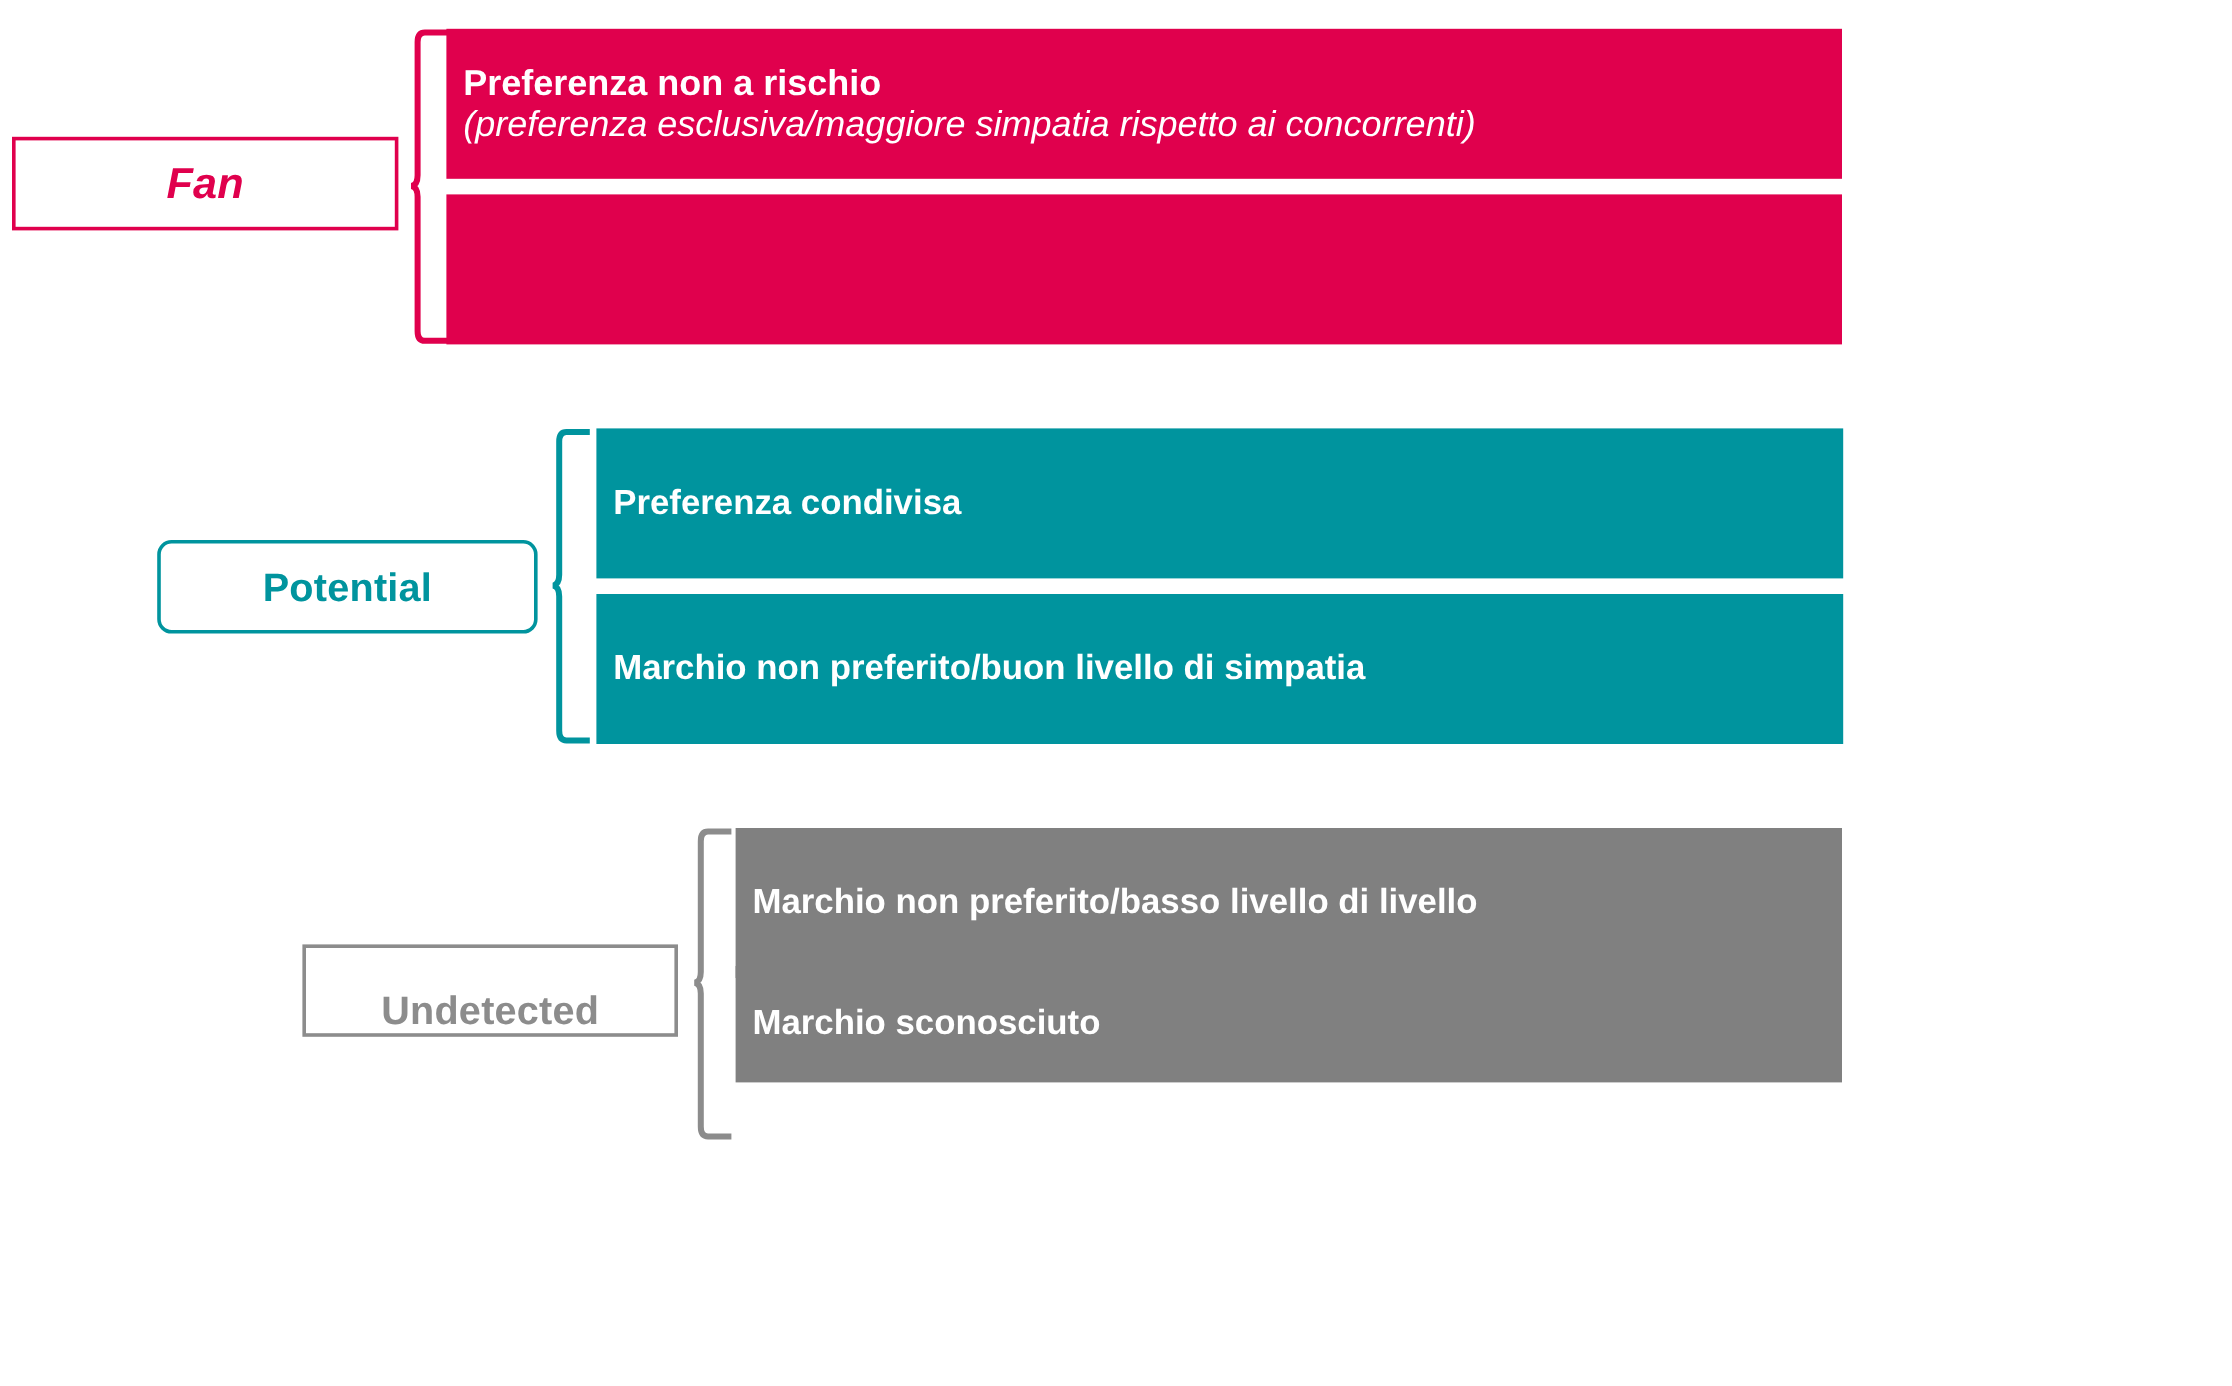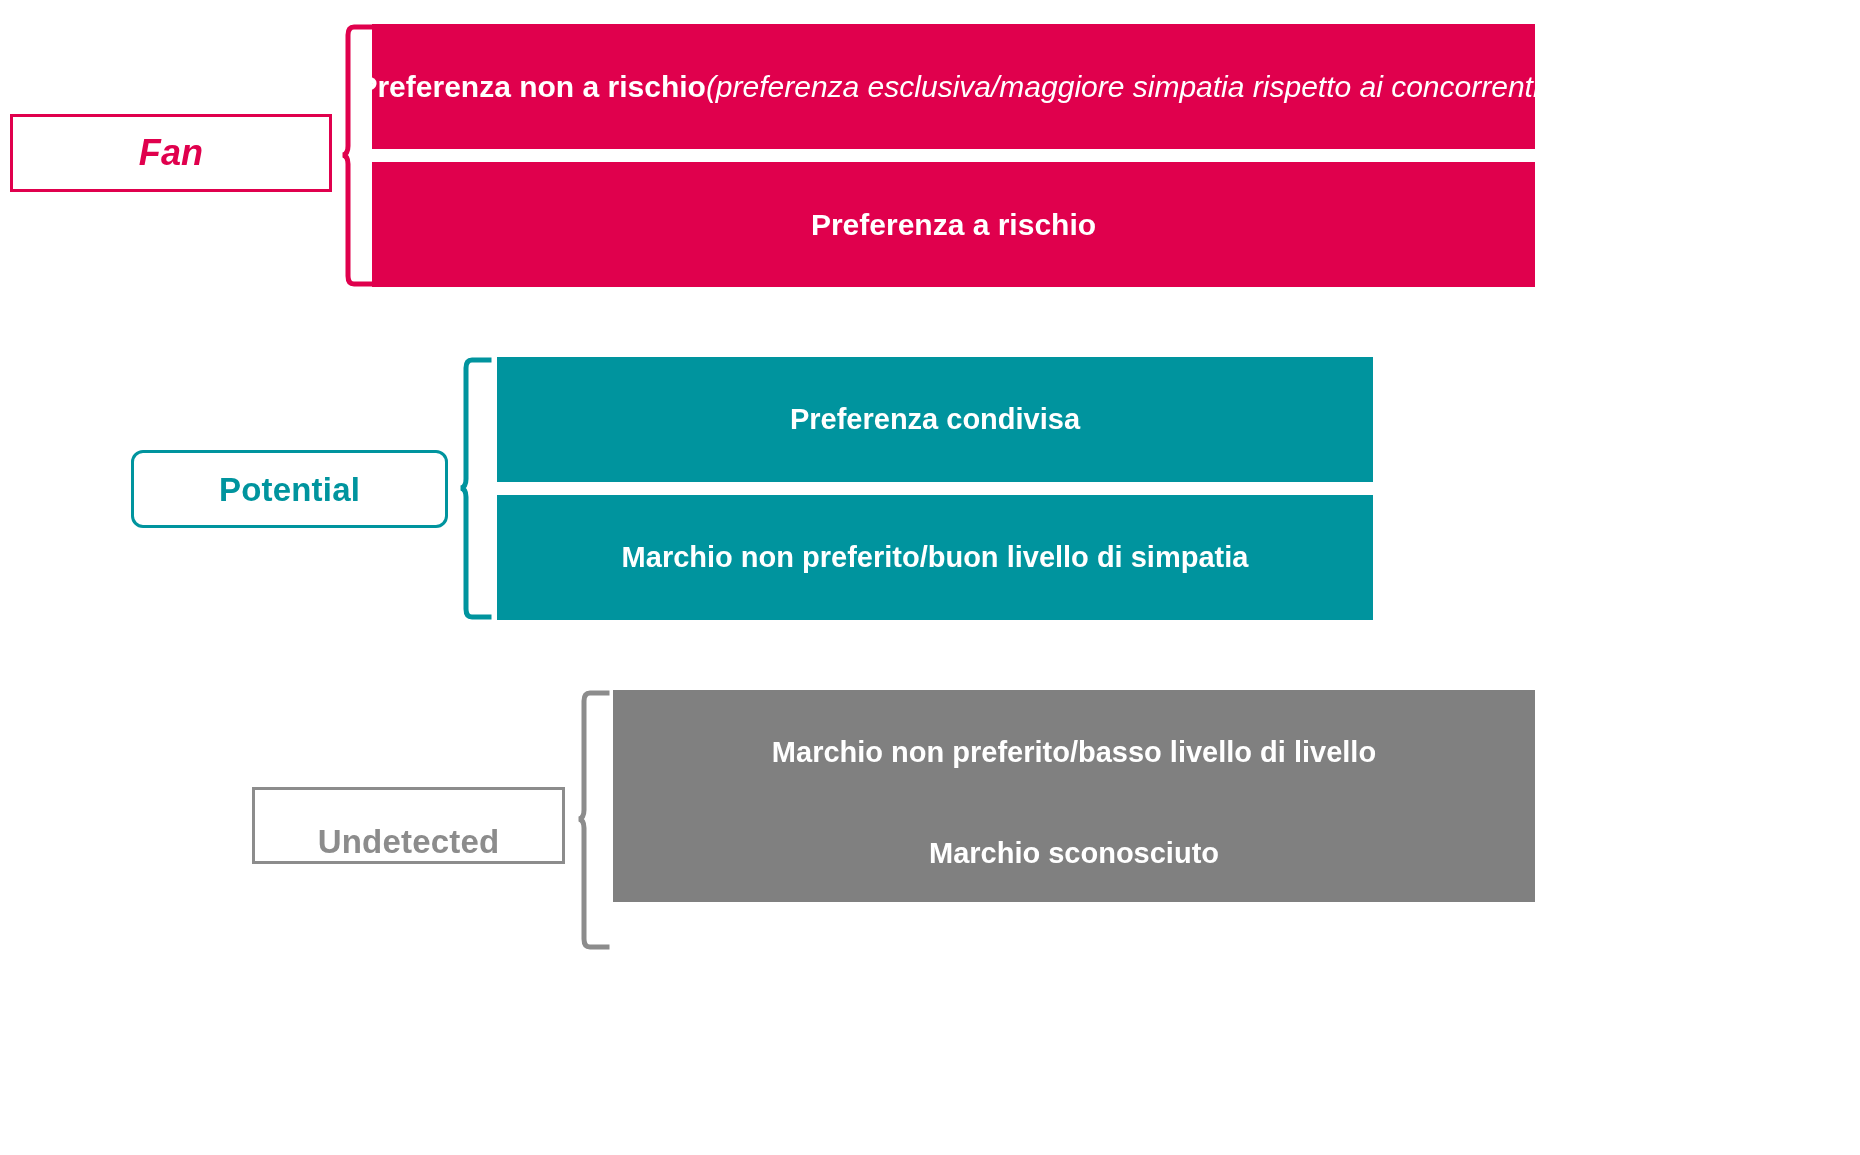--- a/index.html
+++ b/index.html
@@ -52,22 +52,22 @@
   .bracket svg {
     display: block;
     overflow: visible;
   }
 
   
   .bar {
     position: absolute;
     box-sizing: border-box;
     display: flex;
-    flex-direction: row;
-    align-items: center;
+    flex-direction: column;
+    align-items: flex-start;
     justify-content: center;
     color: #ffffff;
     text-align: center;
     padding: 0 14px;
   }
   .bar-line-1 {
     font-weight: bold;
     line-height: 1.12;
     white-space: nowrap;
   }
@@ -111,21 +111,21 @@
     border-color: #00949E;
     border-radius: 12px;
   }
   .tier-potential .label-text {
     color: #00949E;
     font-size: 33px;
   }
   .tier-potential .bracket { left: 460px; top: 357px; }
   .tier-potential .bar {
     left: 497px;
-    width: 876px;
+    width: 1039px;
     background: #00949E;
   }
   .tier-potential .bar-1 { top: 357px; height: 125px; }
   .tier-potential .bar-2 { top: 495px; height: 125px; }
   .tier-potential .bar-line-1 { font-size: 29px; }
 
   
   .tier-undetected .label-box {
     left: 252px;
     top: 787px;
@@ -164,21 +164,20 @@
         <path d="M29 3 H12 Q6 3 6 11 V122 Q6 130 1 131 Q6 132 6 140 V252 Q6 260 12 260 H29" fill="none" stroke="#E0004D" stroke-width="5" stroke-linecap="square" stroke-linejoin="miter"></path>
       </svg>
     </div>
 
     <div class="bar bar-1">
       <span class="bar-line-1">Preferenza non a rischio</span>
       <span class="bar-line-2">(preferenza esclusiva/maggiore simpatia rispetto ai concorrenti)</span>
     </div>
 
     <div class="bar bar-2">
-      <span class="bar-line-1">Preferenza a rischio</span>
     </div>
   </div>
 
   <div class="tier tier-potential">
 
     <div class="label-box">
       <span class="label-text">Potential</span>
     </div>
 
     <div class="bracket">

